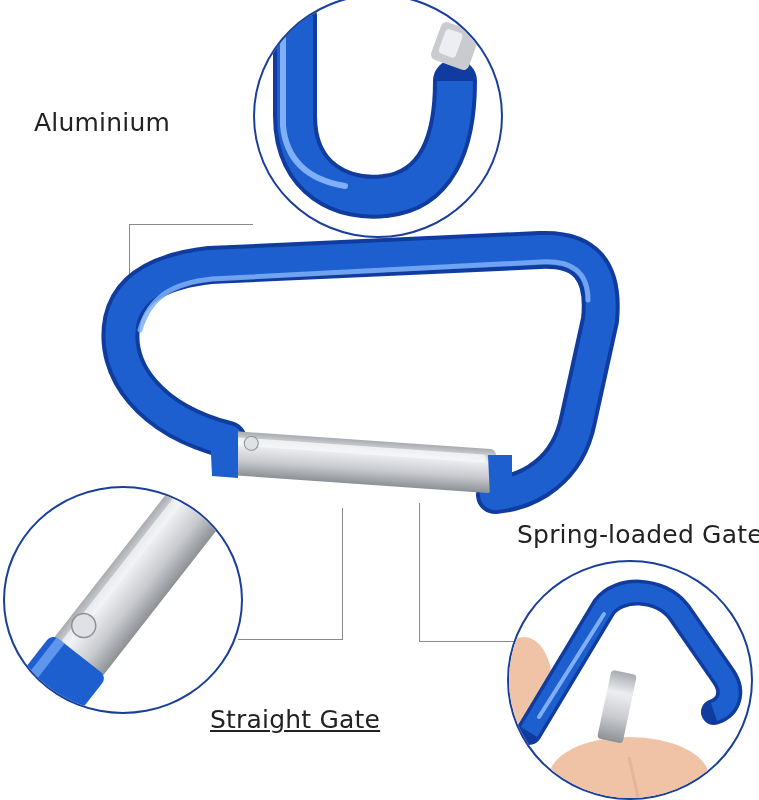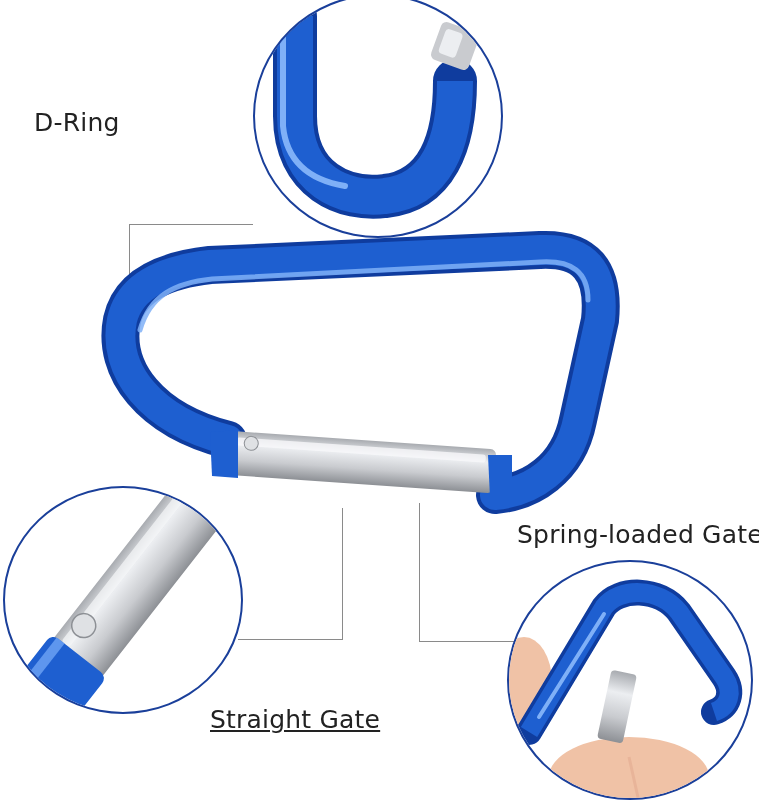--- a/index.html
+++ b/index.html
@@ -6,21 +6,21 @@
   body { width:759px; height:800px; position:relative; overflow:hidden; font-family:"DejaVu Sans", sans-serif; }
   .label { position:absolute; color:#222222; font-size:25px; line-height:38px; letter-spacing:0.2px; white-space:nowrap; }
   .conn { position:absolute; background:#8a8a8a; }
   .circle { position:absolute; border-radius:50%; border:2px solid #1a3f9a; background:#ffffff; overflow:hidden; box-sizing:border-box; }
   svg { position:absolute; left:0; top:0; }
 </style>
 </head>
 <body>
 
 <div class="label" style="left:34px; top:104px;">
-  <div>D-Ring</div>
+  <div>Aluminium</div>
 </div>
 <div class="label" style="left:481px; top:516px;margin-left:36px;">Spring-loaded Gate</div>
 <div class="label" style="left:210px; top:701px;text-decoration:underline;">Straight Gate</div>
 
 <div class="conn" style="left:129px; top:224px; width:124px; height:1px;"></div>
 <div class="conn" style="left:129px; top:224px; width:1px; height:76px;"></div>
 
 <div class="conn" style="left:342px; top:508px; width:1px; height:132px;"></div>
 <div class="conn" style="left:238px; top:639px; width:105px; height:1px;"></div>
 

